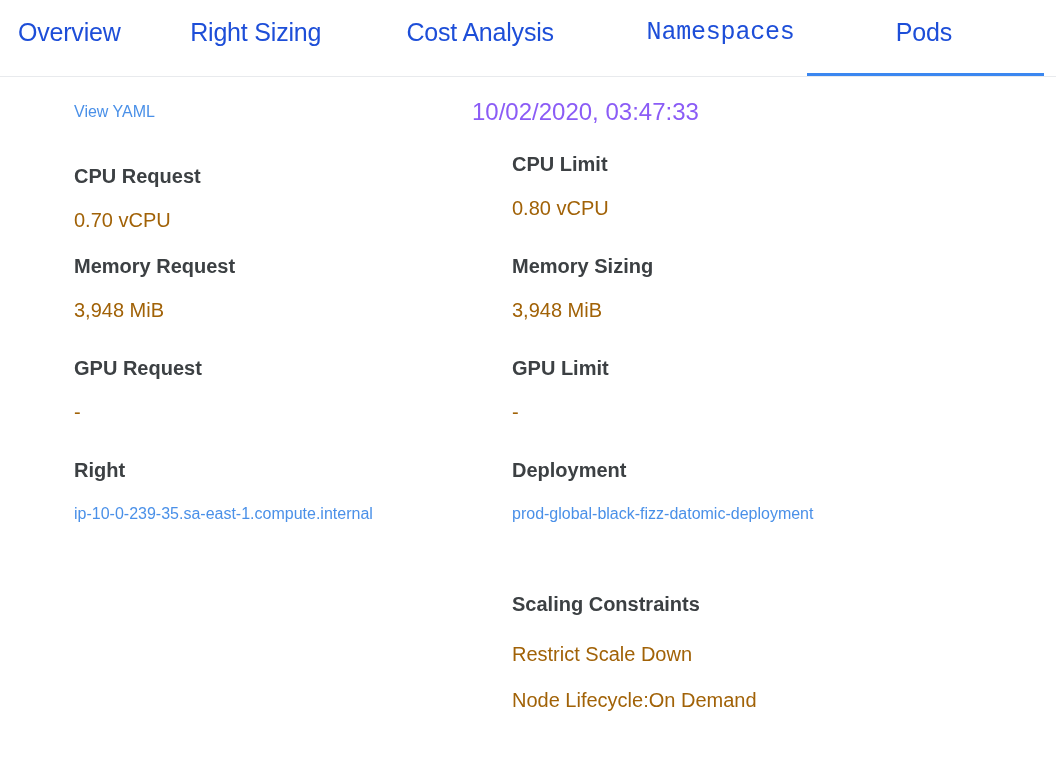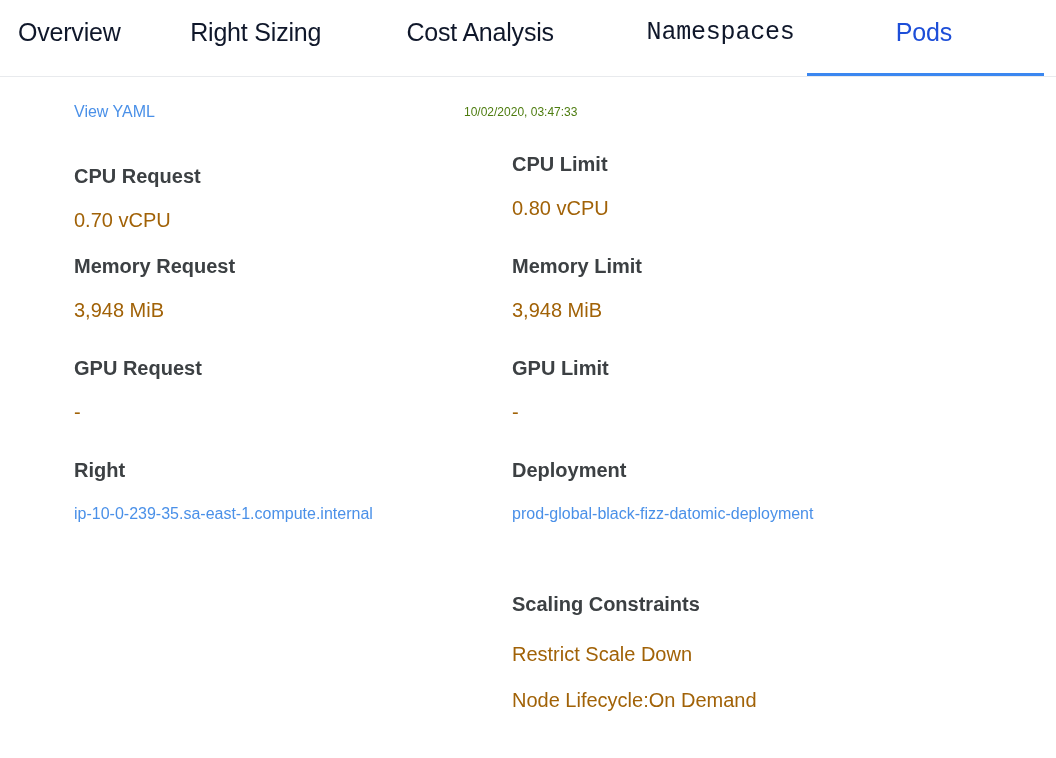--- a/index.html
+++ b/index.html
@@ -42,21 +42,21 @@
     flex: 1 1 0;
     height: 76px;
     display: flex;
     align-items: flex-start;
     justify-content: flex-start;
     padding-top: 18px;
     padding-left: 18px;
     font-size: 25px;
     font-weight: 400;
     letter-spacing: -0.2px;
-    color: #0f172a;
+    color: #1d4ed8;
     cursor: pointer;
     user-select: none;
     position: relative;
     white-space: nowrap;
   }
 
   .tab:nth-child(1) { padding-left: 18px; }
   .tab:nth-child(2) { padding-left: 12px; }
   .tab:nth-child(3) { padding-left: 56px; }
   .tab:nth-child(4) { padding-left: 80px; font-family: Liberation Mono, monospace; }
@@ -124,24 +124,24 @@
     overflow-wrap: anywhere;
     line-height: 34px;
   }
 
   .field-value.dash {
     letter-spacing: 0;
   }
 
   .standalone {
     position: absolute;
-    left: 0;
-    font-size: 12px;
+    left: 8px;
+    font-size: 24px;
     line-height: 34px;
-    color: #4d7c0f;
+    color: #8b5cf6;
   }
 </style>
 </head>
 <body>
 
 <div class="tabbar">
   <ul class="tabs">
     <li class="tab">
       <span>Overview</span>
     </li>
@@ -194,21 +194,21 @@
   <div class="col col-right">
 
     <div class="standalone" style="top:18px;">10/02/2020, 03:47:33</div>
 
     <div class="field" style="top:74px;">
       <div class="field-label">CPU Limit</div>
       <div class="field-value">0.80 vCPU</div>
     </div>
 
     <div class="field" style="top:176px;">
-      <div class="field-label">Memory Limit</div>
+      <div class="field-label">Memory Sizing</div>
       <div class="field-value">3,948 MiB</div>
     </div>
 
     <div class="field" style="top:278px;">
       <div class="field-label">GPU Limit</div>
       <div class="field-value dash">-</div>
     </div>
 
     <div class="field" style="top:380px;">
       <div class="field-label">Deployment</div>

